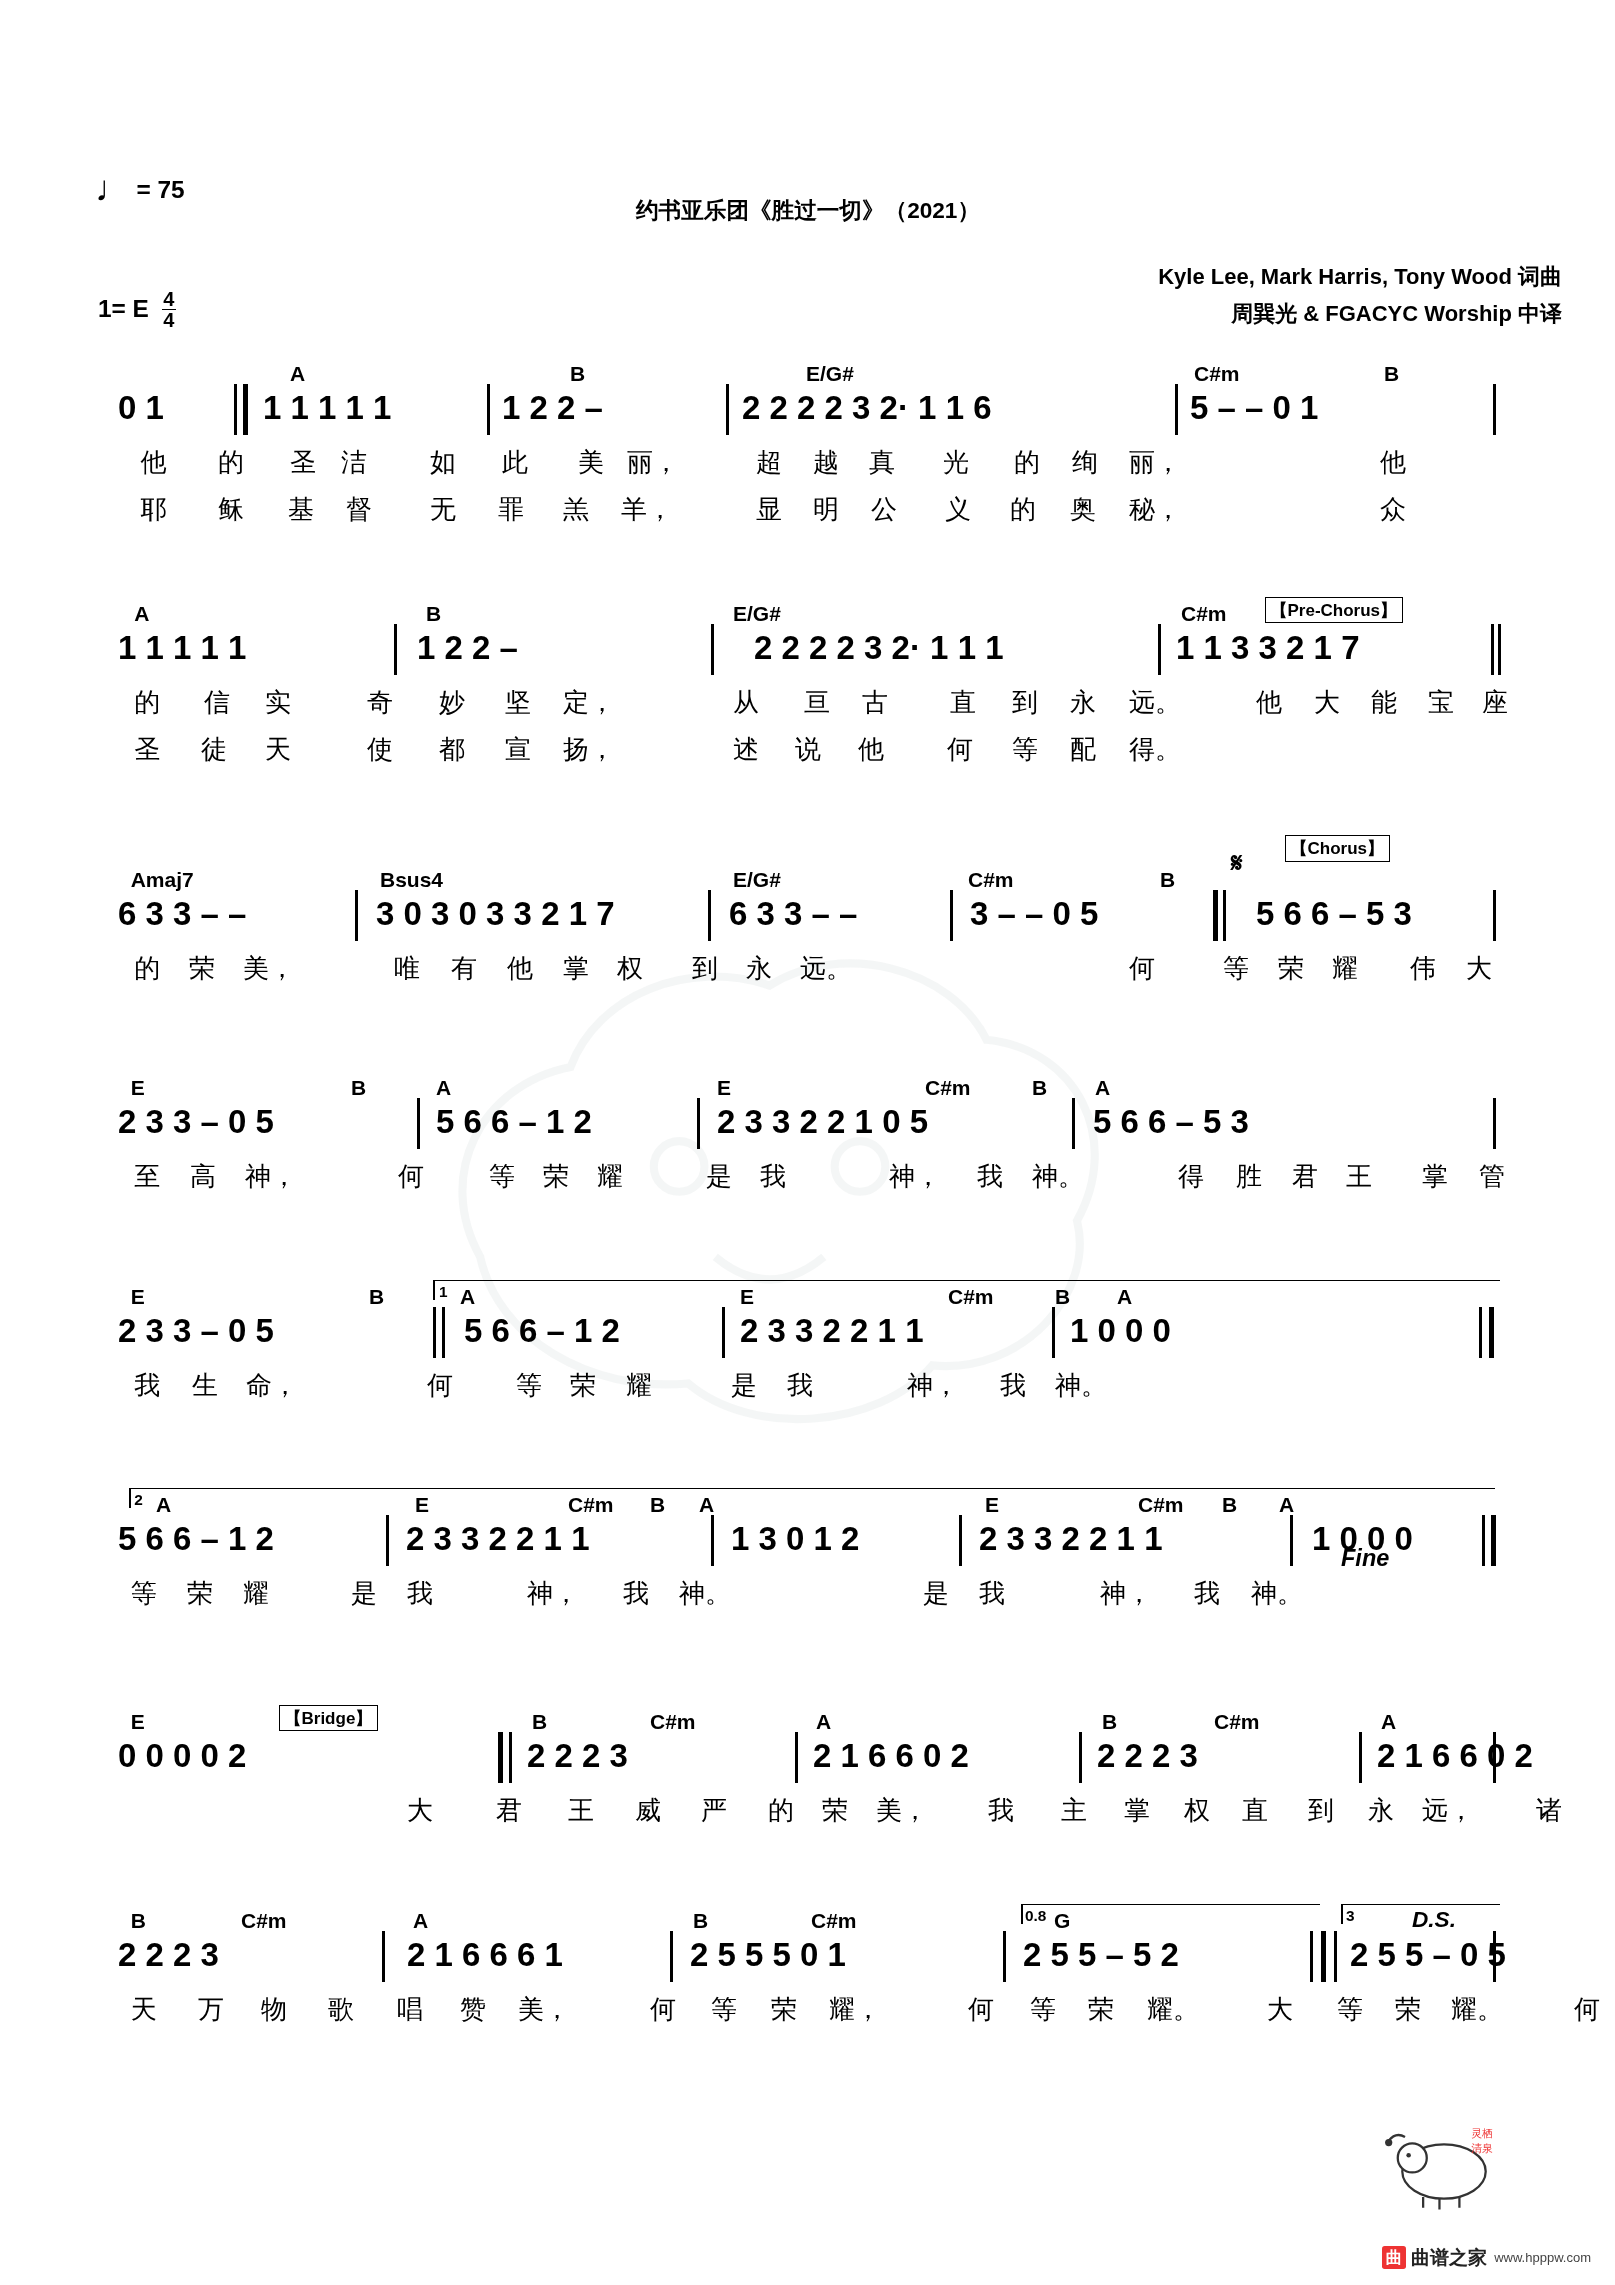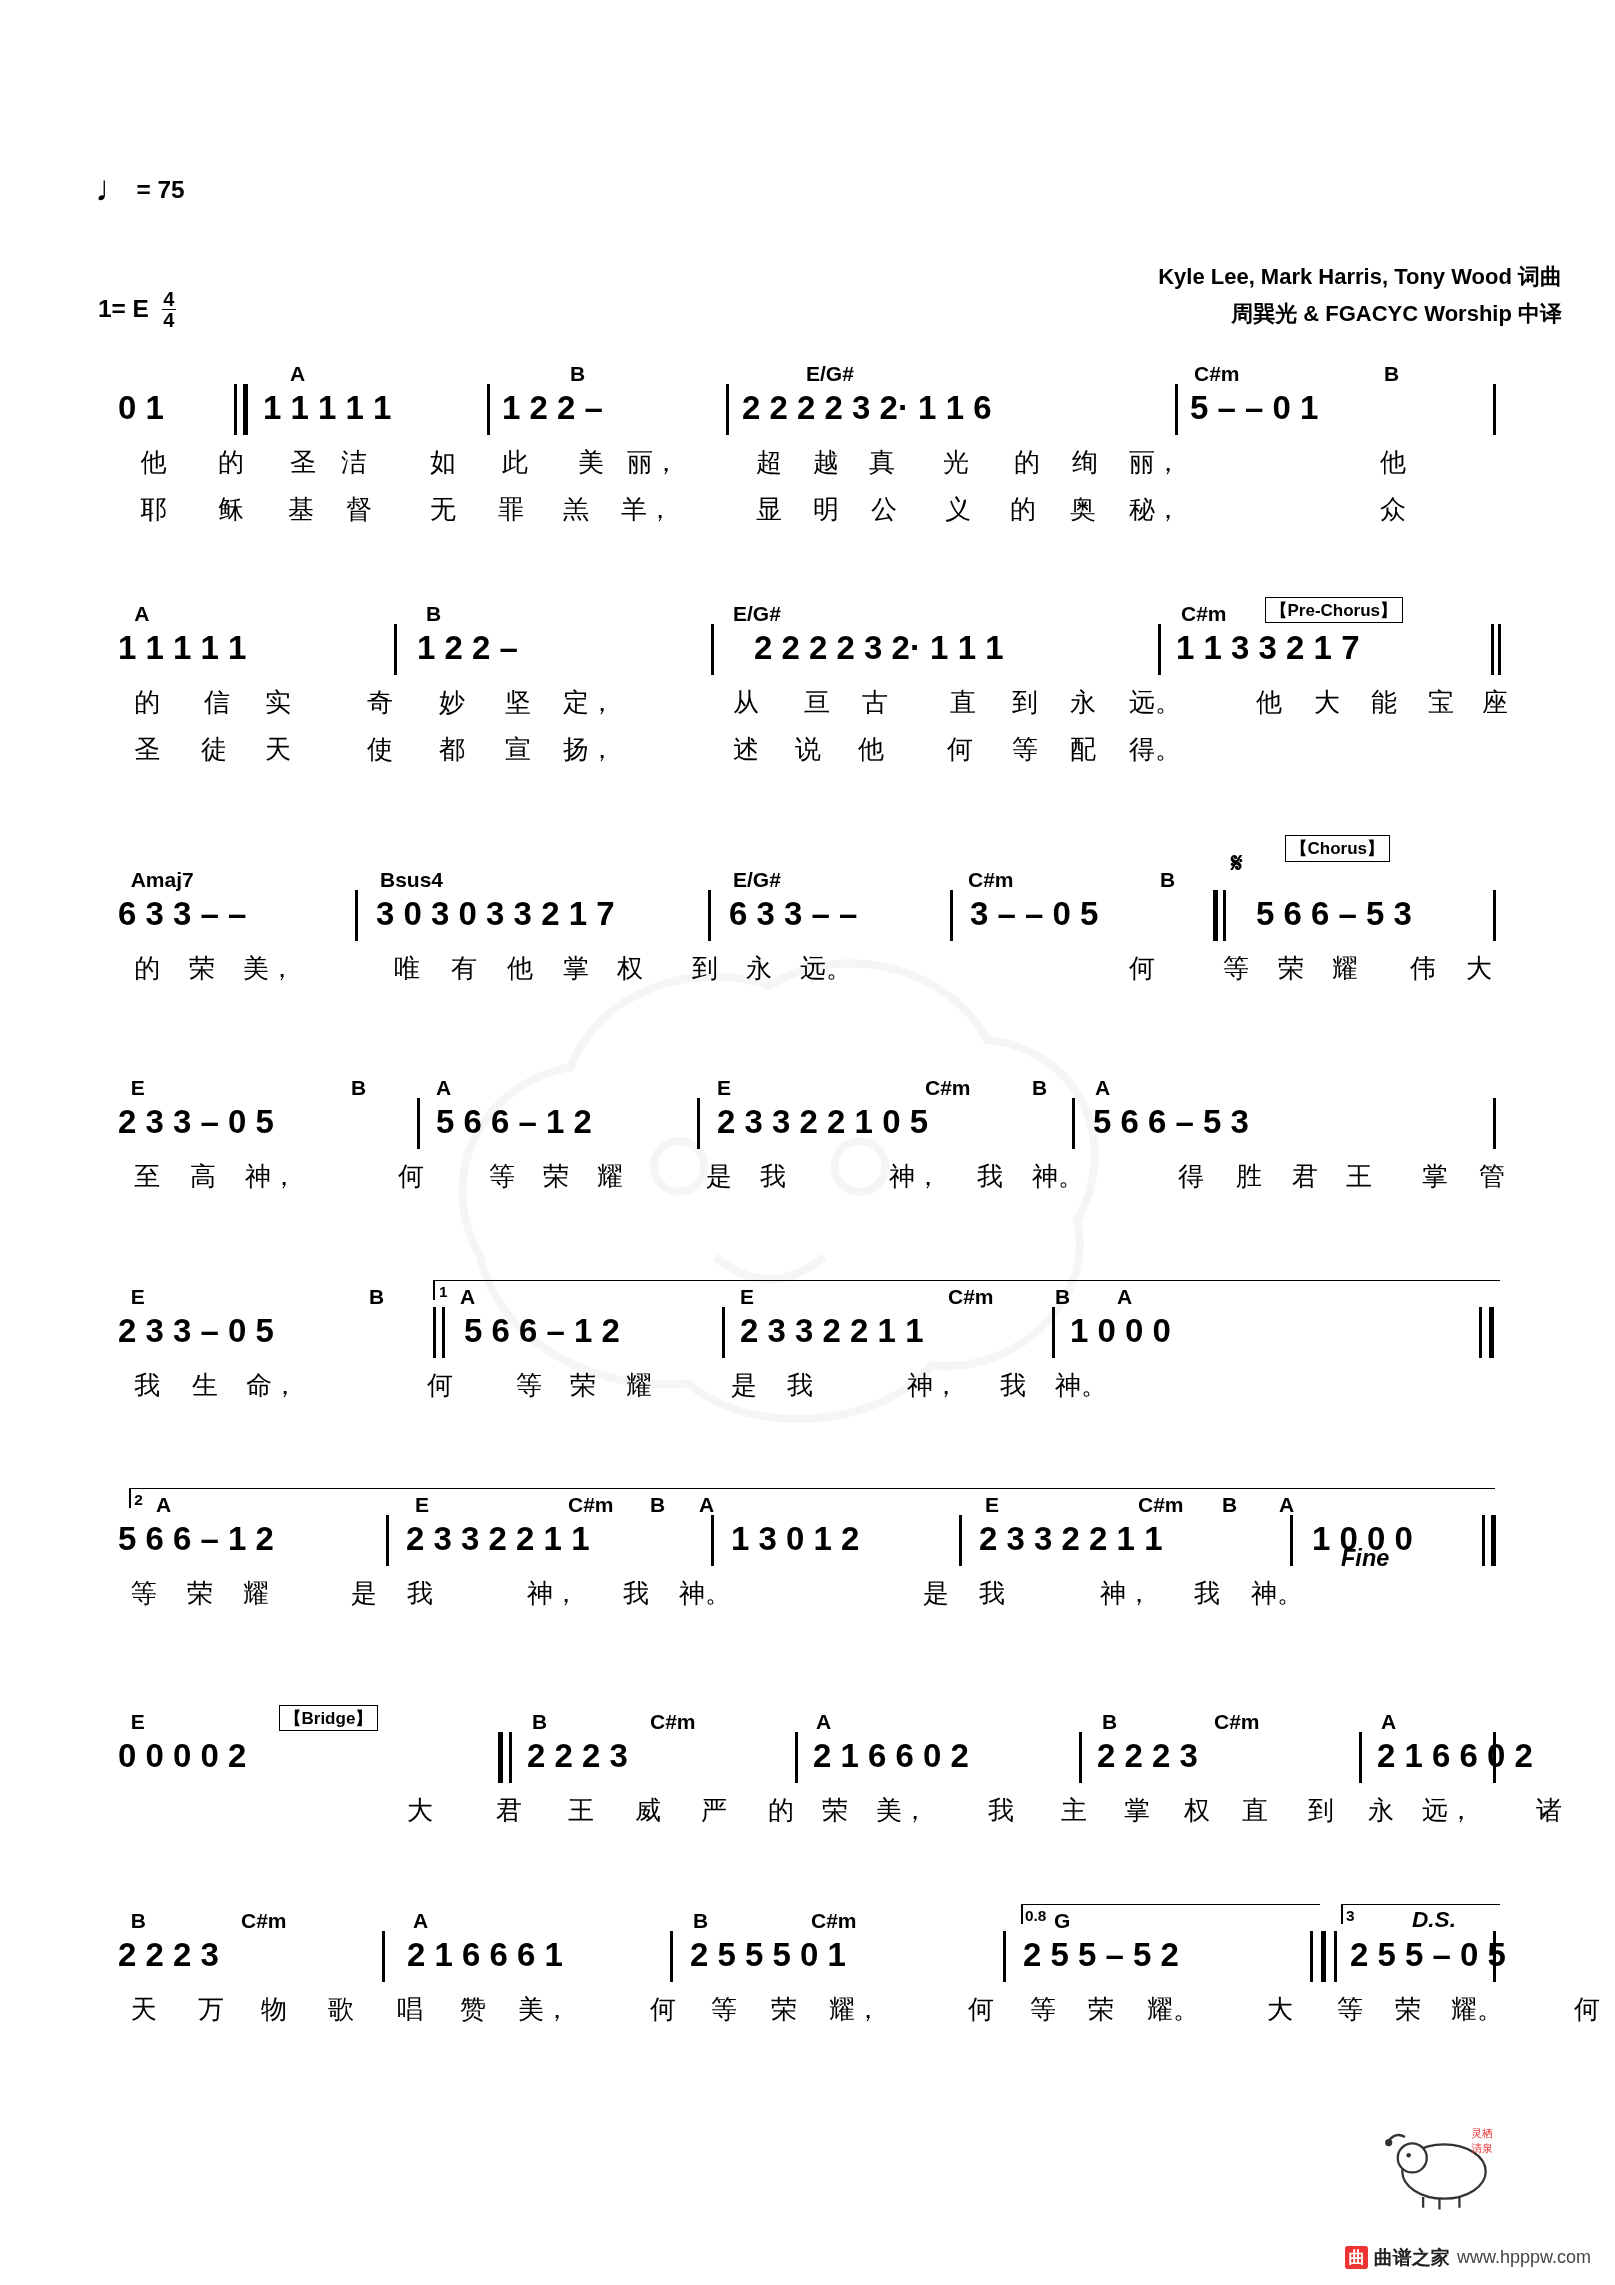--- a/index.html
+++ b/index.html
@@ -215,39 +215,40 @@
   .logo-site .mark {
     width: 23.5px; height: 23.5px;
     background: #e33;
     color: #fff;
     font-size: 16.3px;
     font-weight: bold;
     display: flex; align-items: center; justify-content: center;
     border-radius: 2.7px;
   }
   .logo-site .txt { font-size: 19px; font-weight: bold; color: #222; }
-  .logo-site .url { font-size: 18px; color: #444; margin-left: 1.8px; }
+  .logo-site .url { font-size: 13px; color: #444; margin-left: 1.8px; }
 </style>
 </head>
 <body>
 
 <div class="sheet">
 
   <svg class="watermark" viewBox="0 0 1020 700">
     <path d="M200 430 C150 340 200 240 300 220 C330 140 430 100 520 130 C600 80 720 110 760 190 C860 200 910 300 860 390 C880 470 800 560 700 550 C640 620 500 630 430 570 C320 580 220 520 200 430 Z" fill="none" stroke="#9aa" stroke-width="9"></path>
     <circle cx="420" cy="330" r="28" fill="none" stroke="#9aa" stroke-width="9"></circle>
     <circle cx="620" cy="330" r="28" fill="none" stroke="#9aa" stroke-width="9"></circle>
     <path d="M460 430 q60 50 120 0" fill="none" stroke="#9aa" stroke-width="9"></path>
   </svg>
 
   <div class="tempo">
     <span class="note-glyph">♩</span>
     <span>= 75</span>
   </div>
 
+  <div class="subtitle">约书亚乐团《胜过一切》（2021）</div>
   <div class="credit1">Kyle Lee, Mark Harris, Tony Wood 词曲</div>
   <div class="credit2">周巽光 &amp; FGACYC Worship 中译</div>
 
   <div class="keysig">
     <span>1=  E</span>
     <span class="frac">
       <span class="num">4</span>
       <span class="den">4</span>
     </span>
   </div>

